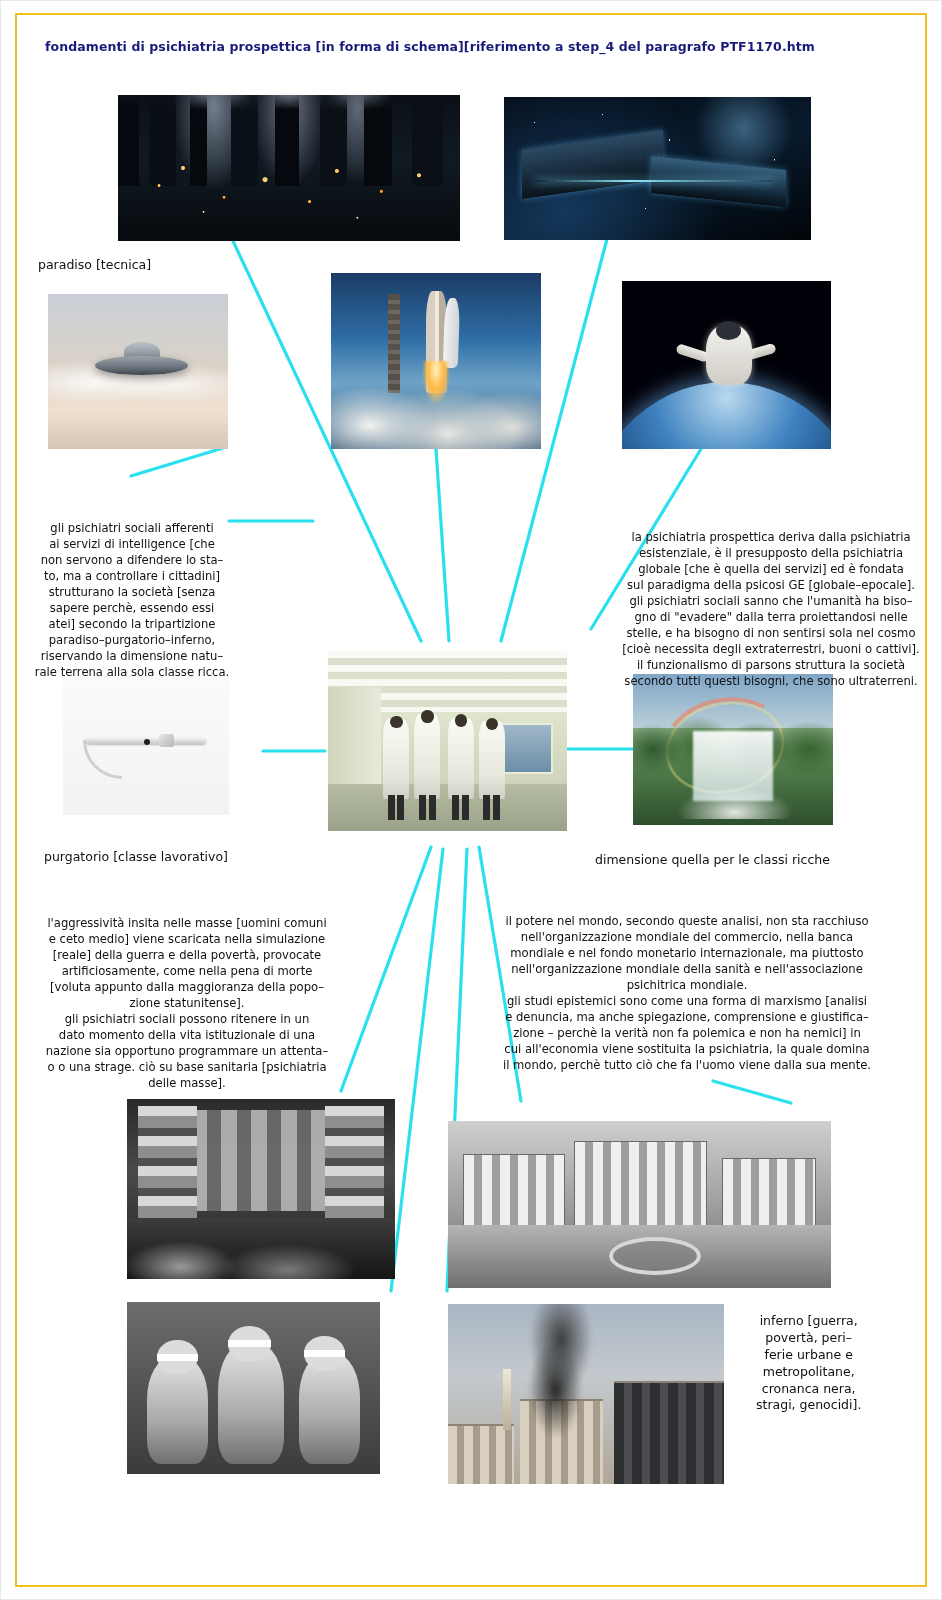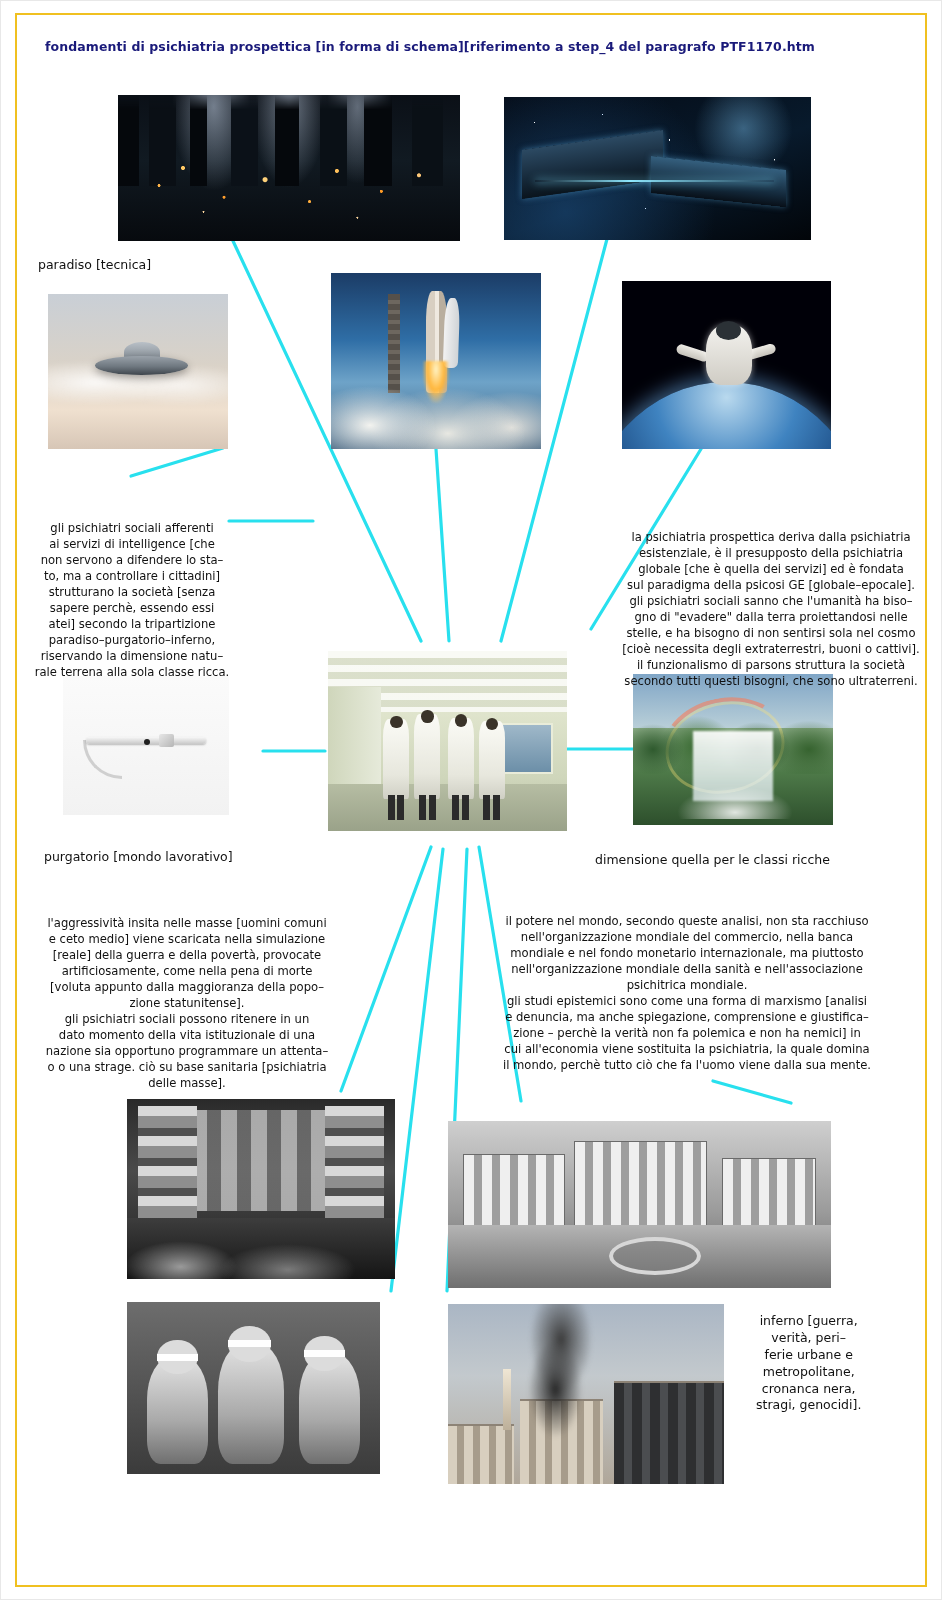--- a/index.html
+++ b/index.html
@@ -536,26 +536,26 @@
   <div class="img art-warsmoke" style="left:447px; top:1303px; width:276px; height:180px;">
     <div class="blockA"></div>
     <div class="minaret"></div>
     <div class="blockB"></div>
     <div class="blockC"></div>
     <div class="plume"></div>
   </div>
 
   <div class="label" style="left:37px; top:256px;">paradiso [tecnica]</div>
 
-  <div class="label" style="left:43px; top:848px;">purgatorio [mondo lavorativo]</div>
+  <div class="label" style="left:43px; top:848px;">purgatorio [classe lavorativo]</div>
 
   <div class="label" style="left:594px; top:851px;">dimensione quella per le classi ricche</div>
 
   <div class="label" style="left:755px; top:1312px;">inferno [guerra,
-verità, peri–
+povertà, peri–
 ferie urbane e
 metropolitane,
 cronanca nera,
 stragi, genocidi].</div>
 
   <div class="para" style="left:21px; top:512px; width:220px;margin-top:8px;">gli psichiatri sociali afferenti
 ai servizi di intelligence [che
 non servono a difendere lo sta–
 to, ma a controllare i cittadini]
 strutturano la società [senza

